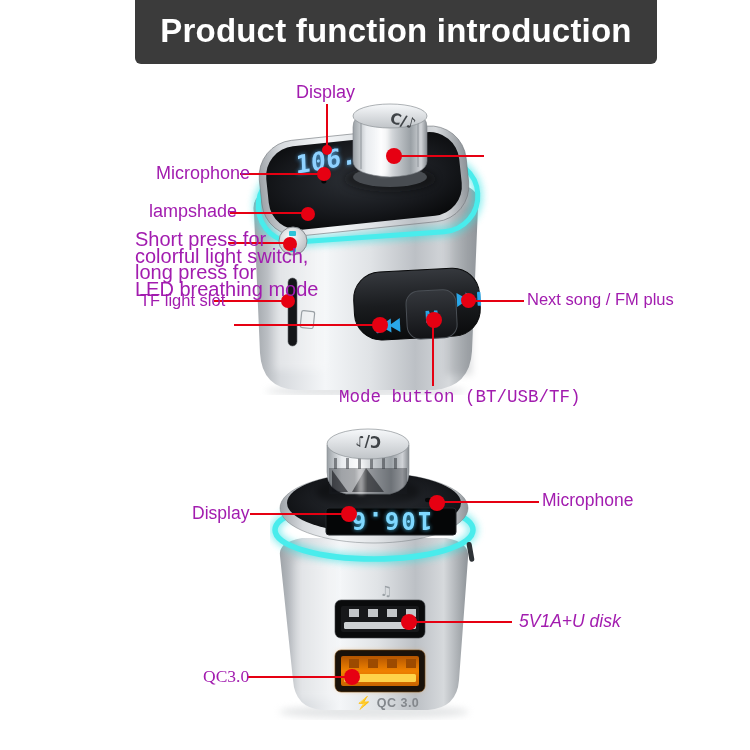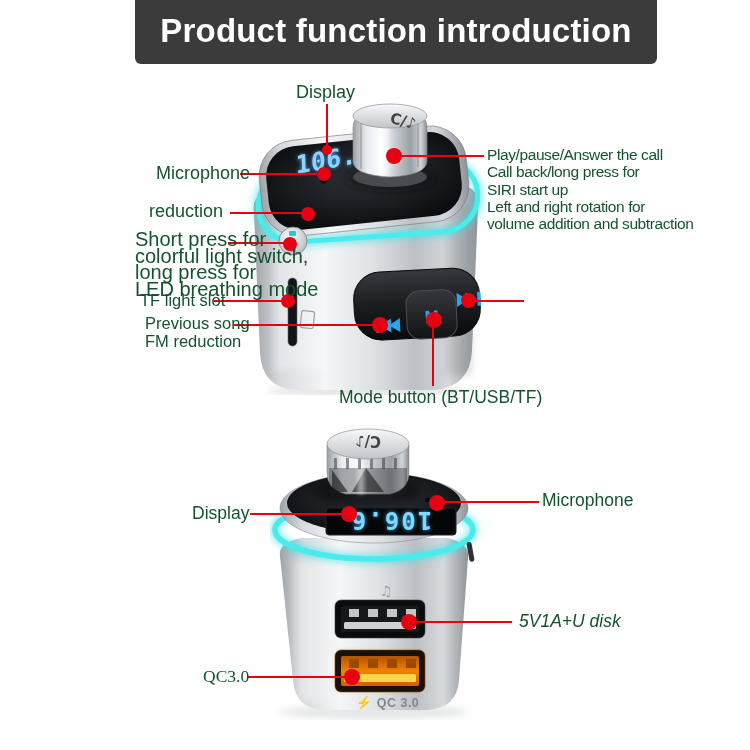--- a/index.html
+++ b/index.html
@@ -1,30 +1,30 @@
 <!DOCTYPE html>
 <html><head>
 <meta charset="utf-8">
 <style>
   html,body{margin:0;padding:0;background:#ffffff;}
   .canvas{position:relative;width:750px;height:750px;background:#ffffff;overflow:hidden;
           font-family:"Liberation Sans",sans-serif;}
   .banner{position:absolute;left:135px;top:0;width:522px;height:64px;background:#3b3b3b;
           border-radius:0 0 6px 6px;color:#ffffff;font-size:33px;font-weight:bold;
           text-align:center;line-height:62px;letter-spacing:0.2px;}
-  .lbl{position:absolute;color:#14532d;white-space:pre-line;}
+  .lbl{position:absolute;color:#a21caf;white-space:pre-line;}
   #lbl-top-display{left:296px;top:82px;font-size:18px;}
   #lbl-top-mic{left:156px;top:163px;font-size:18px;}
   #lbl-top-lamp{left:149px;top:201px;font-size:18px;}
   #lbl-top-switch{left:135px;top:231px;font-size:20px;line-height:16.5px;}
   #lbl-top-tf{left:140px;top:291px;font-size:16.5px;}
   #lbl-top-prev{left:145px;top:315px;font-size:16.5px;line-height:17.5px;}
   #lbl-top-play{left:487px;top:146px;font-size:15.5px;line-height:17.3px;letter-spacing:-0.4px;}
   #lbl-top-next{left:527px;top:290px;font-size:16.5px;}
-  #lbl-top-mode{left:339px;top:387px;font-size:17.5px;}
+  #lbl-top-mode{left:339px;top:387px;font-size:17.5px;font-family:Liberation Mono, monospace;}
   #lbl-bot-display{left:192px;top:503px;font-size:17.5px;}
   #lbl-bot-mic{left:542px;top:490px;font-size:17.5px;}
   #lbl-bot-usb{left:519px;top:611px;font-size:17.5px;font-style:italic;}
   #lbl-bot-qc{left:203px;top:666px;font-size:17.5px;font-family:Liberation Serif, serif;}
 
   .hline,.vline{position:absolute;background:#e60012;}
   .hline{height:2px;} .vline{width:2px;}
   #ln-top-display{left:326px;top:104px;height:46px;}
   #ln-top-mic{left:240px;top:173px;width:82px;}
   #ln-top-lamp{left:230px;top:212px;width:76px;}
@@ -269,32 +269,26 @@
   <div class="dot" id="dot-top-knob"></div>
   <div class="dot" id="dot-top-next"></div>
   <div class="dot" id="dot-top-mode"></div>
   <div class="dot" id="dot-bot-display"></div>
   <div class="dot" id="dot-bot-mic"></div>
   <div class="dot" id="dot-bot-usb"></div>
   <div class="dot" id="dot-bot-qc"></div>
 
   <div class="lbl" id="lbl-top-display">Display</div>
   <div class="lbl" id="lbl-top-mic">Microphone</div>
-  <div class="lbl" id="lbl-top-lamp">reduction</div>
+  <div class="lbl" id="lbl-top-lamp">lampshade</div>
   <div class="lbl" id="lbl-top-switch">Short press for
 colorful light switch,
 long press for
 LED breathing mode</div>
   <div class="lbl" id="lbl-top-tf">TF light slot</div>
-  <div class="lbl" id="lbl-top-prev">Previous song
-FM reduction</div>
-  <div class="lbl" id="lbl-top-play">Play/pause/Answer the call
-Call back/long press for
-SIRI start up
-Left and right rotation for
-volume addition and subtraction</div>
+  <div class="lbl" id="lbl-top-next">Next song / FM plus</div>
   <div class="lbl" id="lbl-top-mode">Mode button (BT/USB/TF)</div>
   <div class="lbl" id="lbl-bot-display">Display</div>
   <div class="lbl" id="lbl-bot-mic">Microphone</div>
   <div class="lbl" id="lbl-bot-usb">5V1A+U disk</div>
   <div class="lbl" id="lbl-bot-qc">QC3.0</div>
 
 </div>
 
 </body></html>

